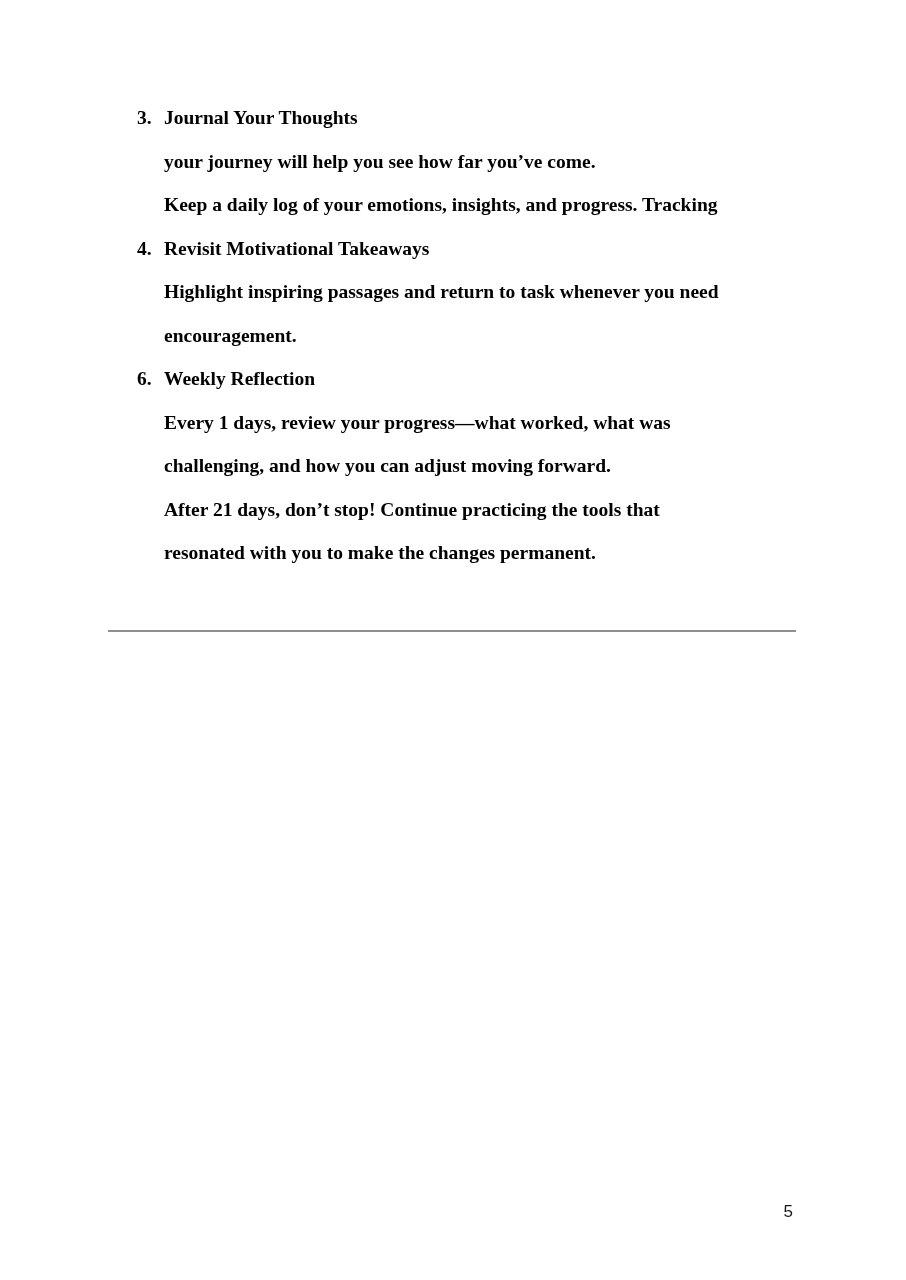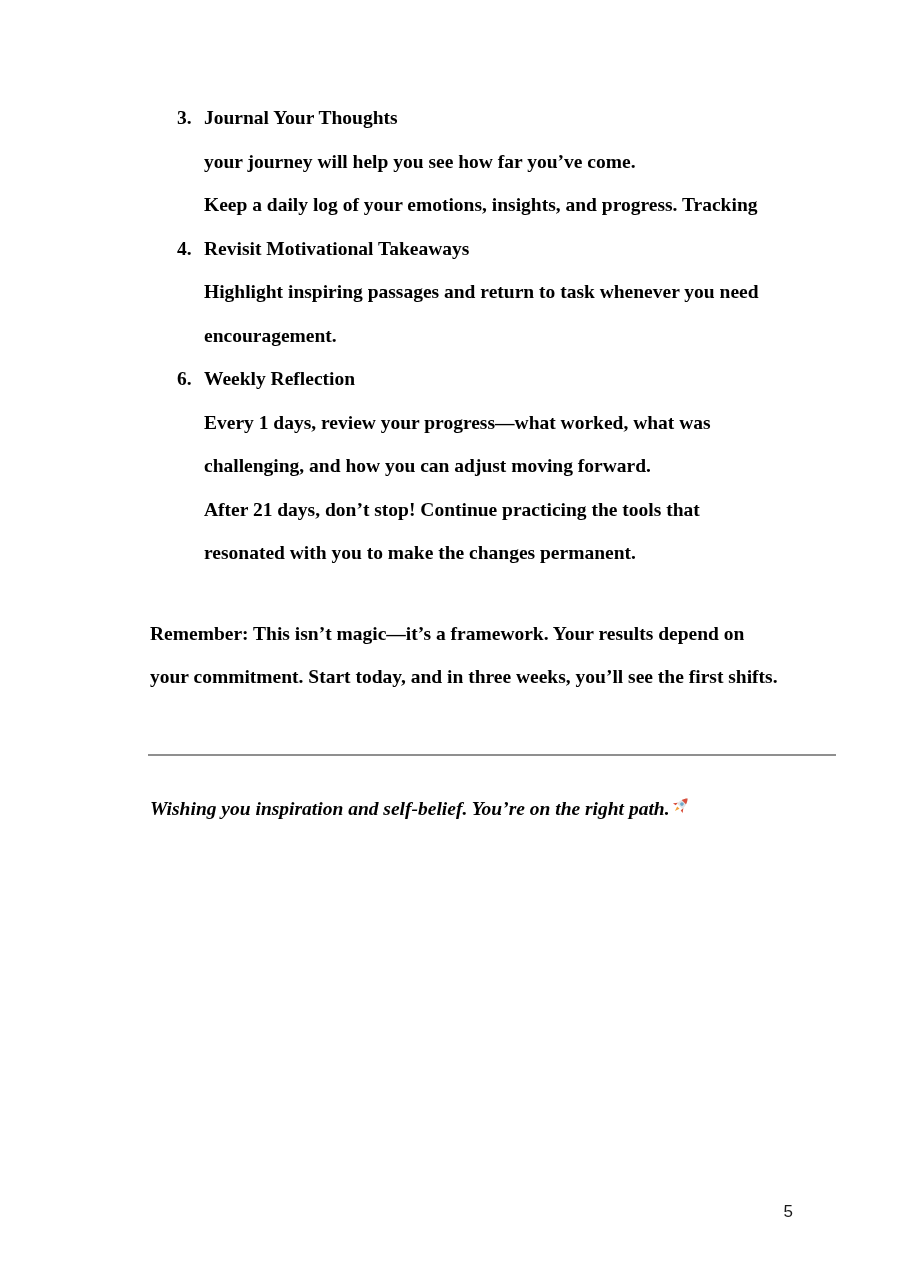--- a/index.html
+++ b/index.html
@@ -14,21 +14,20 @@
     font-weight: bold;
     color: #000000;
   }
   .content {
     position: absolute;
     left: 110px;
     top: 96px;
     width: 690px;
     font-size: 19.5px;
     line-height: 43.5px;
-    margin-left: 40px;
   }
   .line { white-space: nowrap; }
   .title-line { padding-left: 27px; }
   .num { display: inline-block; width: 27px; }
   .desc { padding-left: 54px; }
   .closing { margin-top: 37px; }
   .rule {
     height: 2px;
     width: 688px;
     margin: 55px 0 0 -2px;
@@ -91,32 +90,20 @@
         <div class="line desc">challenging, and how you can adjust moving forward.</div>
       </div>
 
       <div class="item">
         <div class="line desc">After 21 days, don’t stop! Continue practicing the tools that</div>
         <div class="line desc">resonated with you to make the changes permanent.</div>
       </div>
 
     </div>
 
-    <div class="closing">
-      <div class="line">Remember: This isn’t magic—it’s a framework. Your results depend on</div>
-      <div class="line">your commitment. Start today, and in three weeks, you’ll see the first shifts.</div>
-    </div>
 
     <div class="rule"></div>
 
-    <div class="signoff"><span>Wishing you inspiration and self-belief. You’re on the right path.</span><span class="rocket"><svg viewBox="0 0 24 24" width="22" height="22" xmlns="http://www.w3.org/2000/svg">
-        <path d="M8 12 L4.5 16.5 L8 16 Z" fill="#d94f3d"></path>
-        <path d="M16 12 L19.5 16.5 L16 16 Z" fill="#d94f3d"></path>
-        <path d="M12 1.5 C15.2 4.6 16.2 9 16.2 13.5 L7.8 13.5 C7.8 9 8.8 4.6 12 1.5 Z" fill="#dfe4e8"></path>
-        <path d="M12 1.5 C13.7 3.2 14.7 5.2 15.3 7.3 L8.7 7.3 C9.3 5.2 10.3 3.2 12 1.5 Z" fill="#d94f3d"></path>
-        <circle cx="12" cy="10.2" r="2" fill="#6fa8c9"></circle>
-        <path d="M10.2 15.7 L12 21 L13.8 15.7 Z" fill="#f2a33c"></path>
-      </svg></span></div>
 
   </div>
 
   <div class="page-number">5</div>
 </div>
 
 </body></html>

